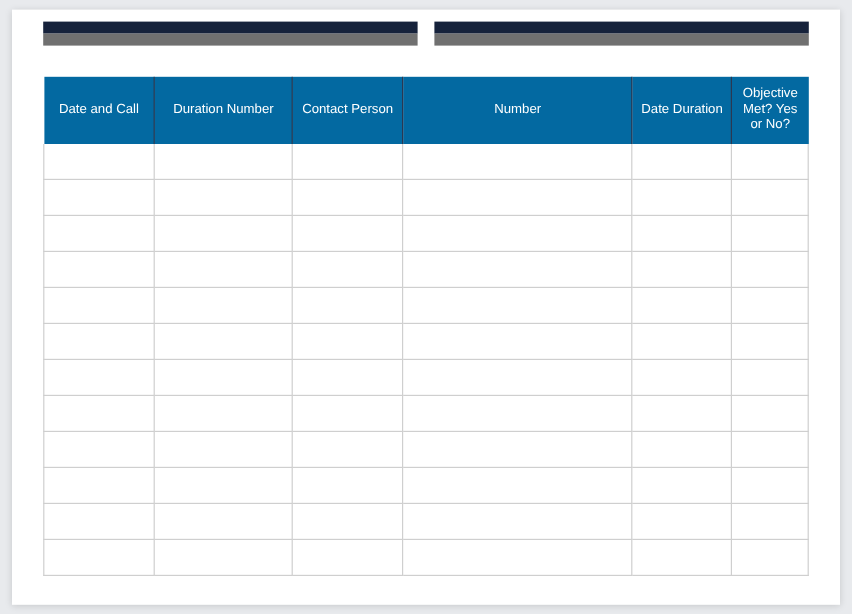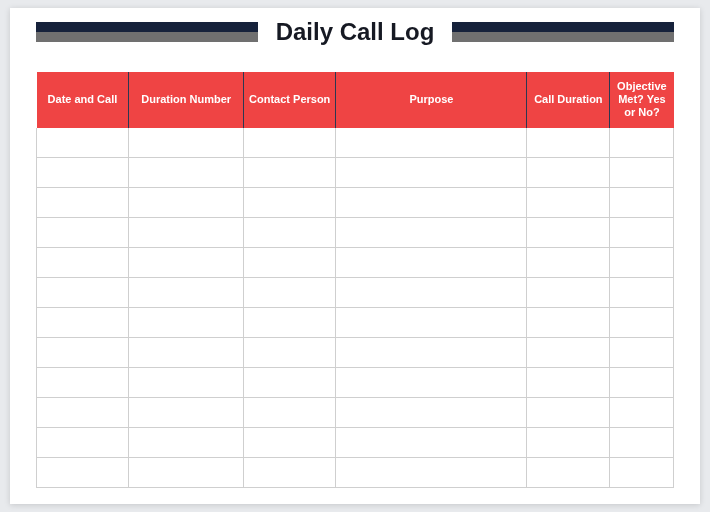--- a/index.html
+++ b/index.html
@@ -46,24 +46,24 @@
     }
     .table-wrap {
       padding: 0 26px;
     }
     table {
       width: 100%;
       border-collapse: collapse;
       table-layout: fixed;
     }
     thead th {
-      background: #ef4444;
+      background: #0369a1;
       color: #fff;
       font-size: 11px;
-      font-weight: 700;
+      font-weight: 400;
       text-align: center;
       padding: 8px 4px;
       border-right: 1px solid #2a3852;
       height: 44px;
       vertical-align: middle;
       line-height: 1.2;
     }
     thead th:last-child { border-right: none; }
     tbody td {
       border: 1px solid #cfcfcf;
@@ -82,21 +82,20 @@
   </style>
 </head>
 <body>
 
 <div class="sheet">
   <div class="title-row">
     <div class="stripe">
       <div class="top"></div>
         <div class="bot"></div>
     </div>
-    <div class="title">Daily Call Log</div>
     <div class="stripe">
       <div class="top"></div>
         <div class="bot"></div>
     </div>
   </div>
 
   <div class="table-wrap">
     <table>
       <colgroup>
         <col class="col-date">
@@ -104,22 +103,22 @@
           <col class="col-contact">
         <col class="col-purpose">
           <col class="col-duration">
           <col class="col-objective">
       </colgroup>
       <thead>
         <tr>
           <th>Date and Call</th>
           <th>Duration Number</th>
           <th>Contact Person</th>
-          <th>Purpose</th>
-          <th>Call Duration</th>
+          <th>Number</th>
+          <th>Date Duration</th>
           <th>Objective Met? Yes or No?</th>
         </tr>
       </thead>
       <tbody id="tbody">
           <tr>
             <td></td>
             <td></td>
             <td></td>
             <td></td>
             <td></td>

